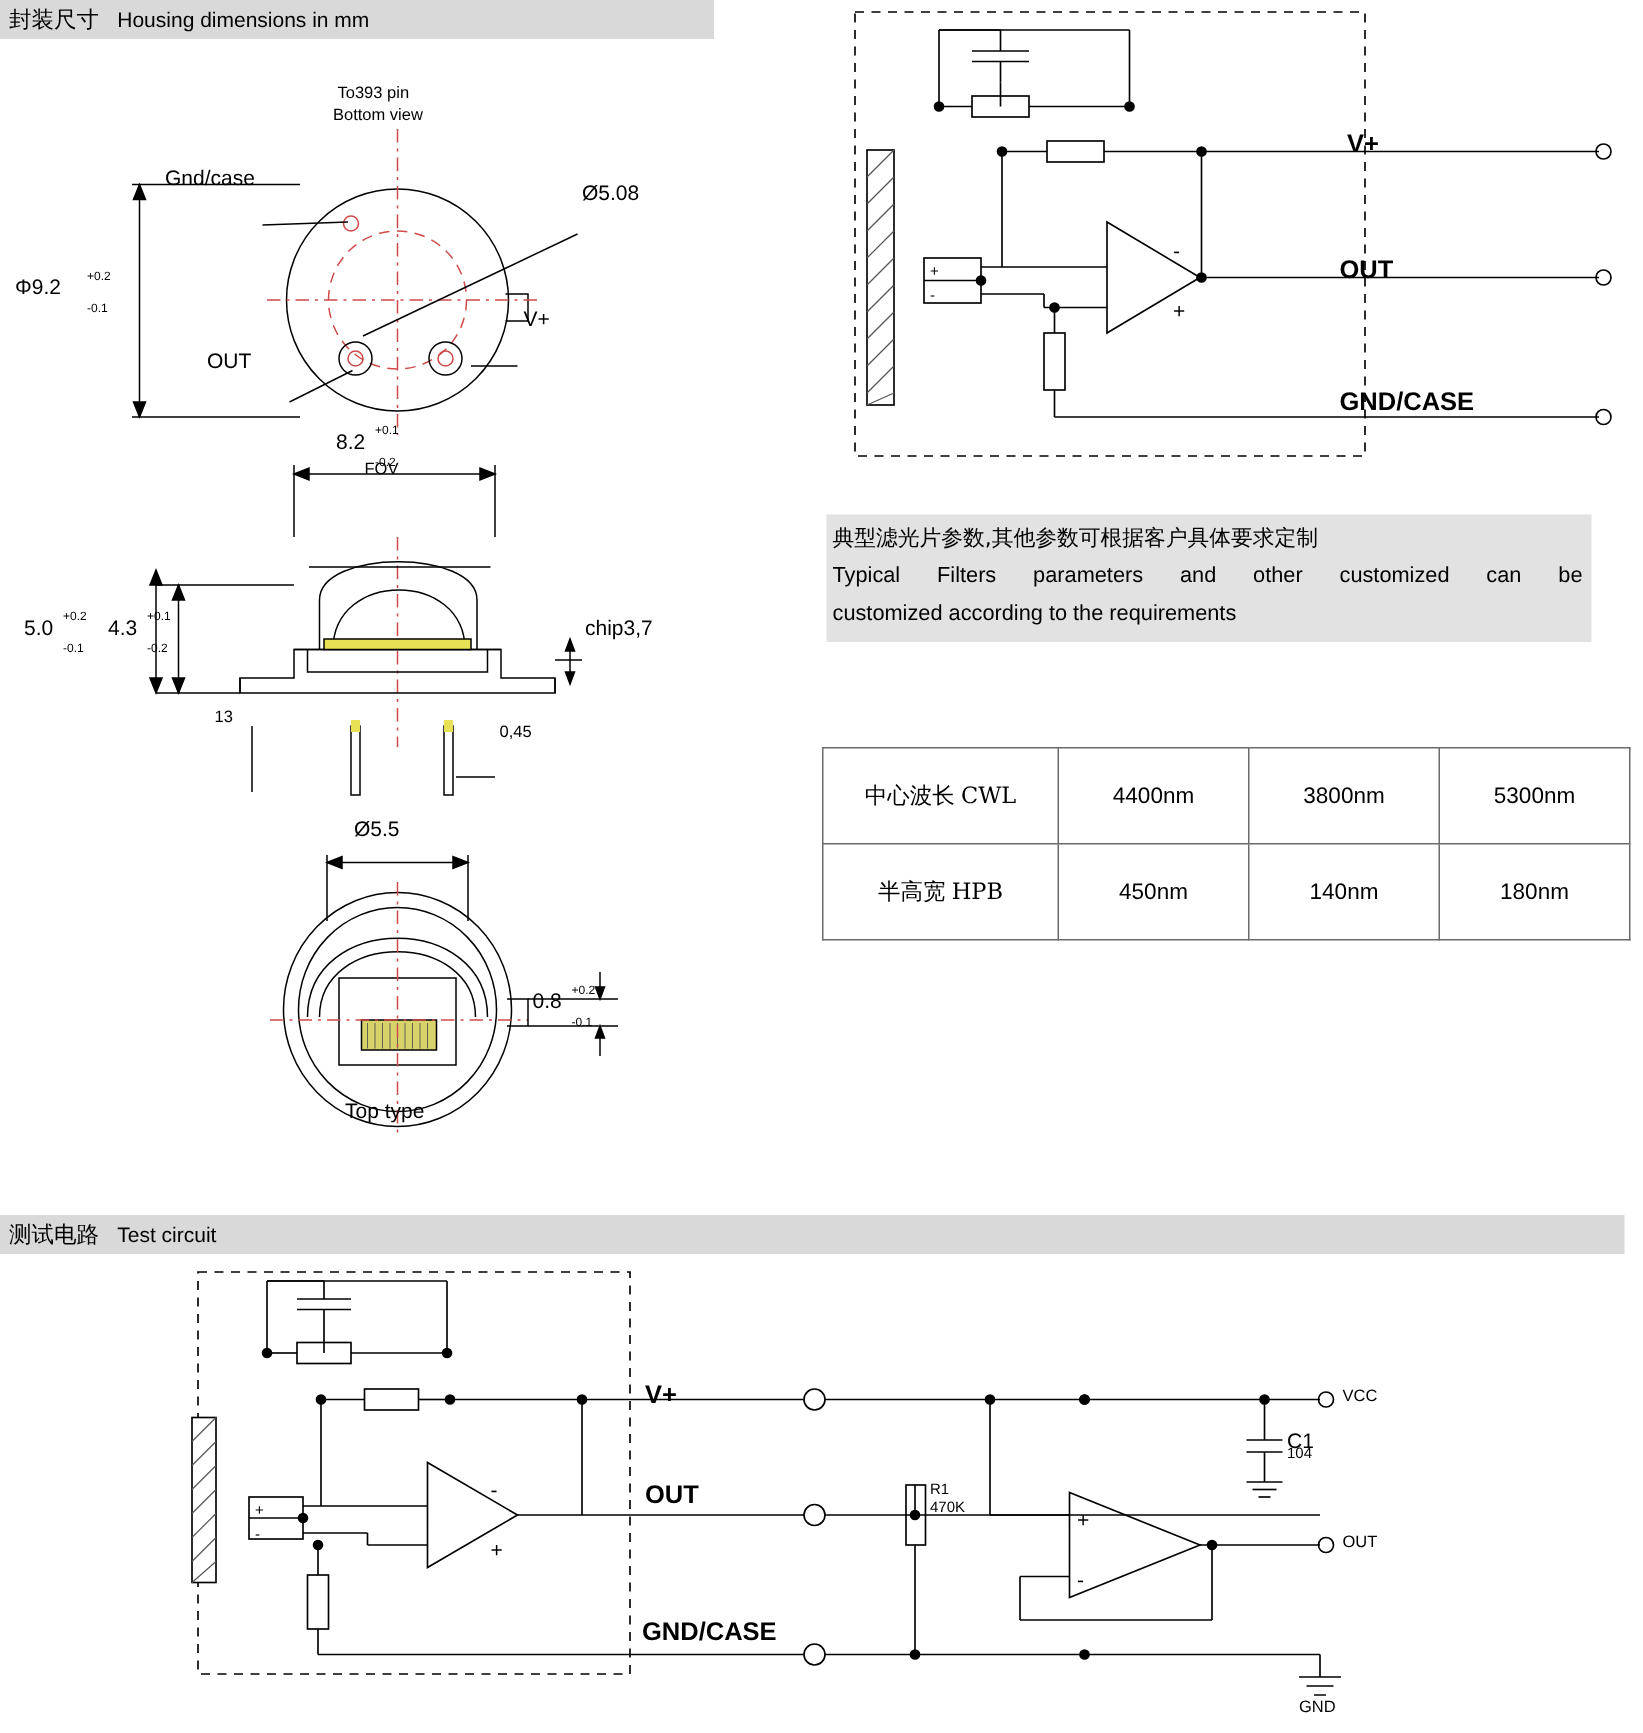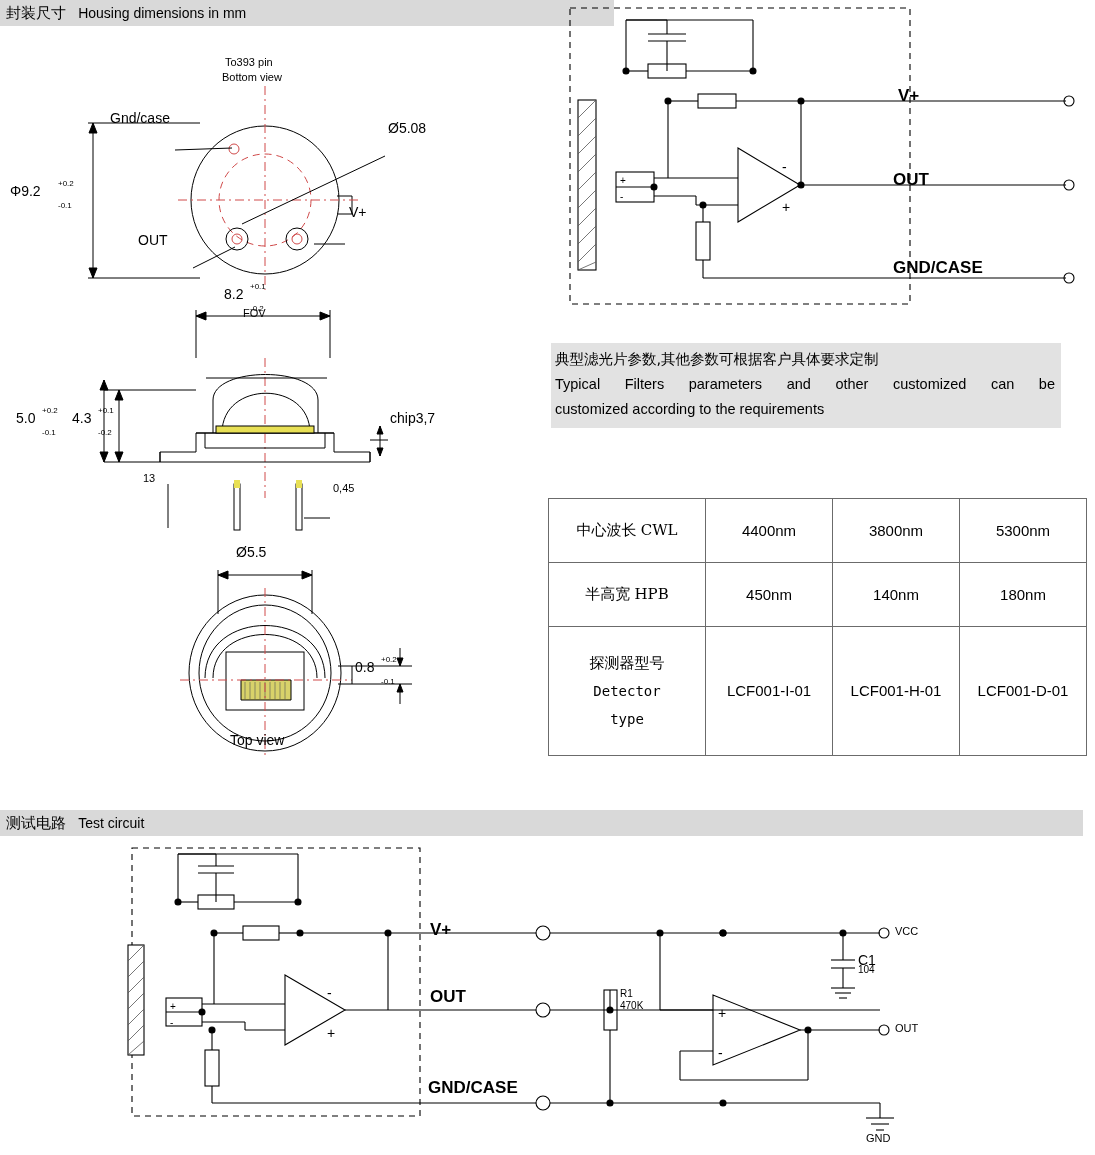--- a/index.html
+++ b/index.html
@@ -41,21 +41,21 @@
   .lbl-sm{font-size:11px;}
   .lbl-xs{font-size:9px;}
   .dim{font-size:14px;}
   sup.t{font-size:8px;vertical-align:super;}
   sub.t{font-size:8px;vertical-align:sub;}
   svg{display:block;}
 </style>
 </head>
 <body>
 
-<div class="abs sec-head" style="left:0;top:0;width:614px;">
+<div class="abs sec-head" style="left:0;top:0;width:476px;">
   <span class="cn">封装尺寸</span>
   <span class="en">Housing dimensions in mm</span>
 </div>
 
 <div class="abs" style="left:0;top:28px;width:528px;height:760px;">
   <svg width="528" height="760" viewBox="0 0 528 760">
     <g stroke="#000" fill="none" stroke-width="1">
 
       <circle cx="265" cy="172" r="74"></circle>
 
@@ -197,21 +197,21 @@
 
   <div class="abs lbl-sm" style="left:143px;top:444px;">13</div>
   <div class="abs lbl-sm" style="left:333px;top:454px;">0,45</div>
 
   <div class="abs dim" style="left:236px;top:516px;">Ø5.5</div>
 
   <div class="abs dim" style="left:355px;top:631px;">
     <span>0.8</span><span class="abs" style="left:26px;top:-4px;"><sup class="t">+0.2</sup></span><span class="abs" style="left:26px;top:8px;"><sub class="t">-0.1</sub></span>
   </div>
 
-  <div class="abs lbl" style="left:230px;top:704px;">Top view</div>
+  <div class="abs lbl" style="left:230px;top:704px;">Top type</div>
 </div>
 
 <div class="abs" style="left:548px;top:0;width:547px;height:330px;">
   <svg width="547" height="330" viewBox="0 0 547 330">
     <g stroke="#000" fill="none" stroke-width="1.1">
 
       <rect x="22" y="8" width="340" height="296" stroke-dasharray="6,5"></rect>
 
       <rect x="30" y="100" width="18" height="170" fill="#fff"></rect>
       <g stroke="#555" stroke-width="0.8">
@@ -307,30 +307,20 @@
     </tr>
     <tr>
       <td class="rowhead">
         <span class="cn">半高宽</span>
         <span class="serif">HPB</span>
       </td>
       <td class="col">450nm</td>
       <td class="col">140nm</td>
       <td class="col">180nm</td>
     </tr>
-    <tr>
-      <td class="rowhead" style="line-height:28px;">
-        <div class="cn">探测器型号</div>
-        <div class="mono">Detector</div>
-        <div class="mono">type</div>
-      </td>
-      <td class="col" style="line-height:24px;">LCF001-I-01</td>
-      <td class="col" style="line-height:24px;">LCF001-H-01</td>
-      <td class="col" style="line-height:24px;">LCF001-D-01</td>
-    </tr>
   </tbody>
     </table>
 </div>
 
 <div class="abs sec-head" style="left:0;top:810px;width:1083px;">
   <span class="cn">测试电路</span>
   <span class="en">Test circuit</span>
 </div>
 
 <div class="abs" style="left:0;top:840px;width:1095px;height:315px;">

